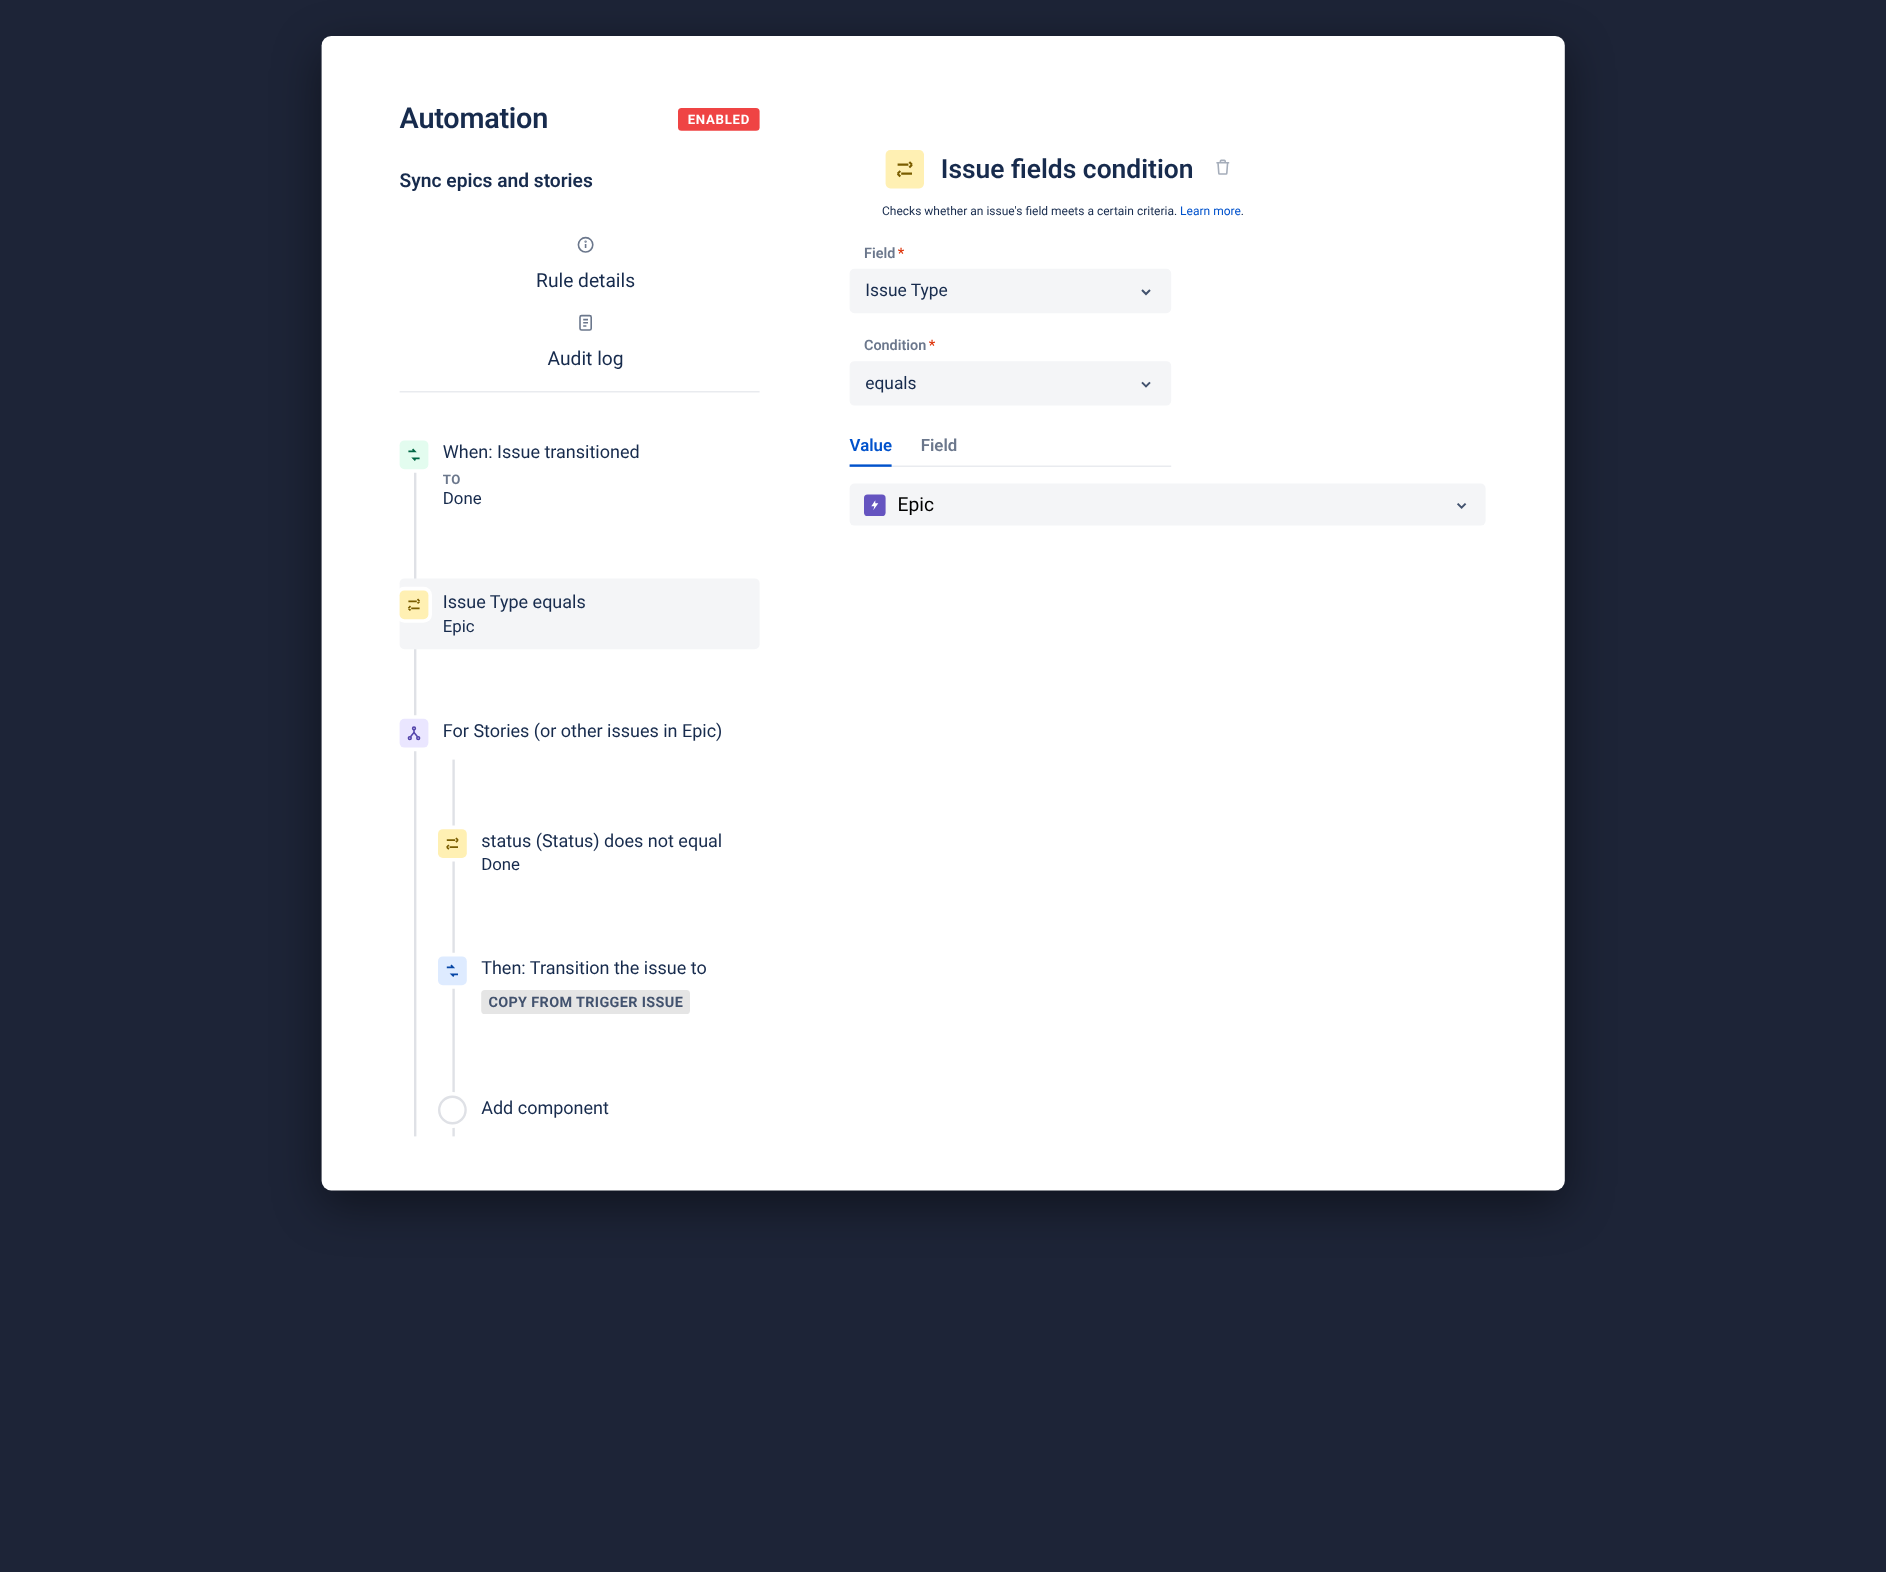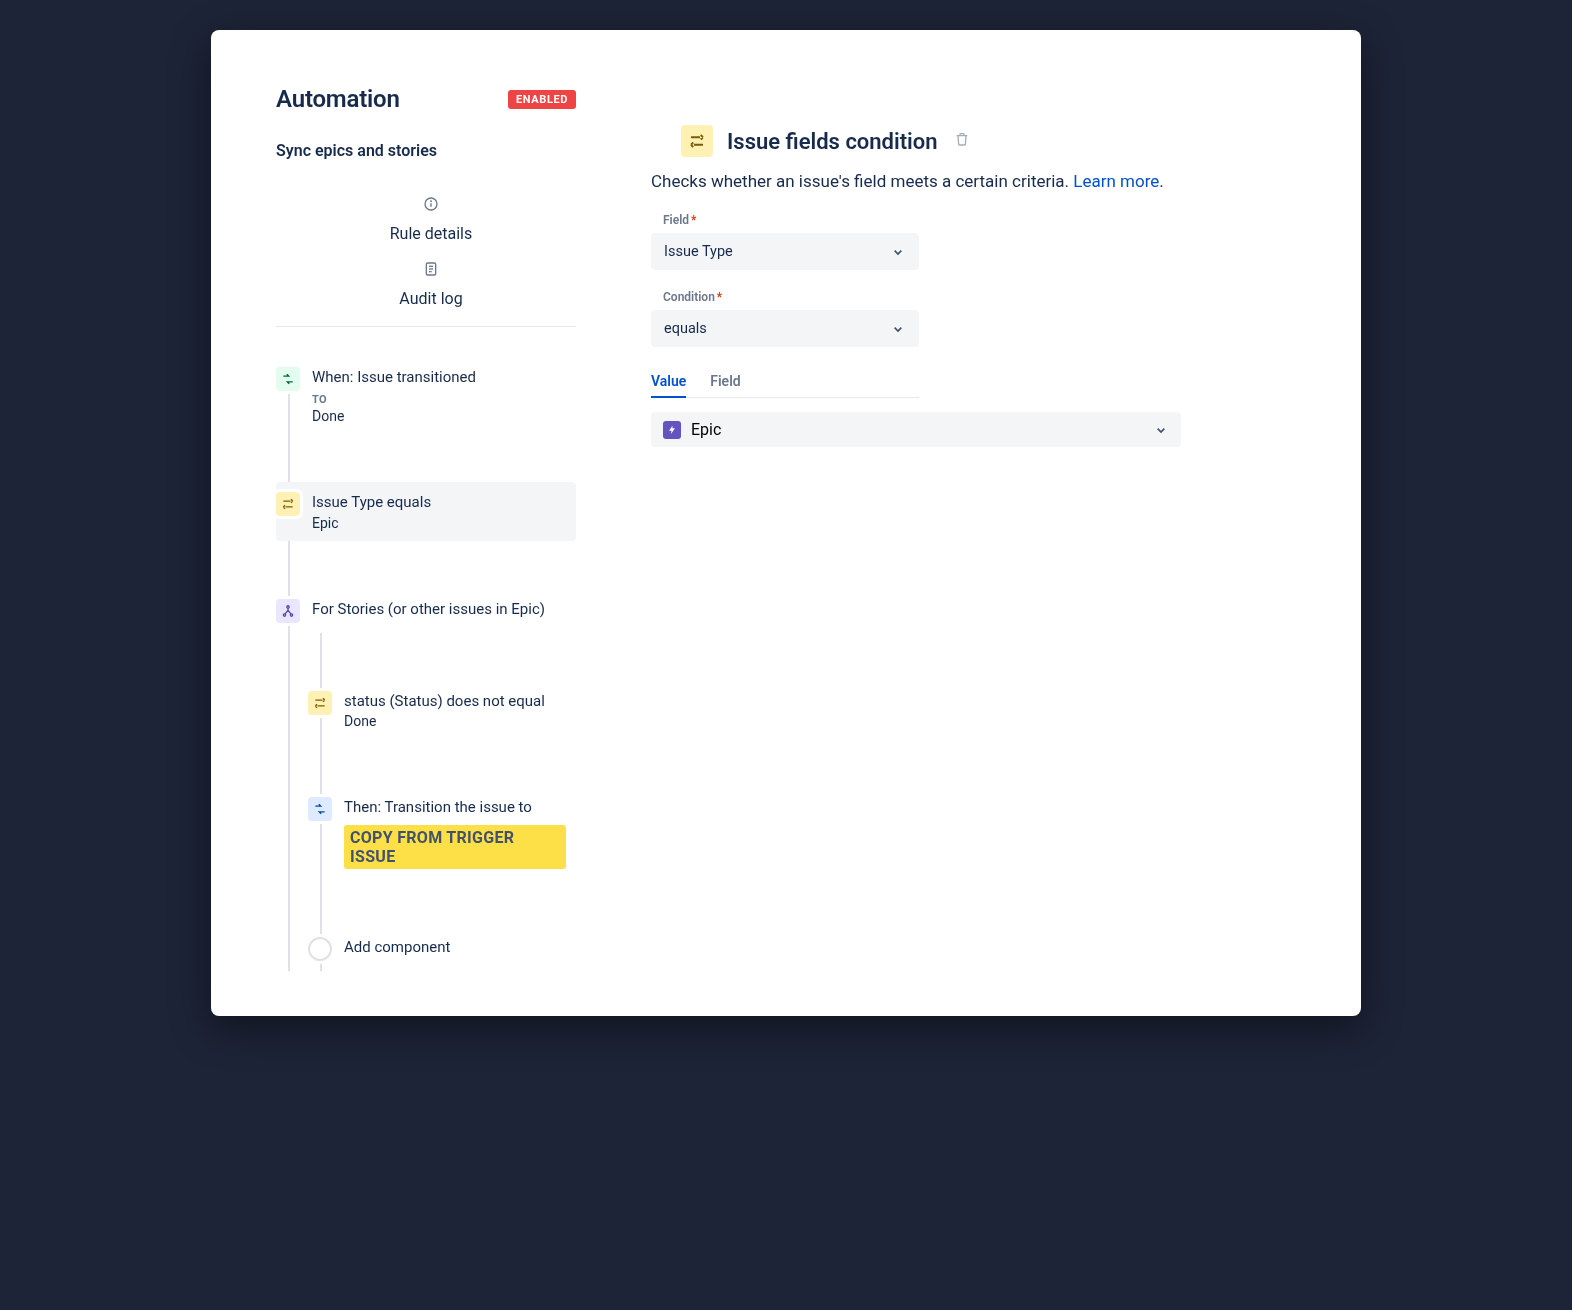--- a/index.html
+++ b/index.html
@@ -7,21 +7,21 @@
   body {
     font-family: -apple-system, BlinkMacSystemFont, "Segoe UI", Roboto, Helvetica, Arial, sans-serif;
     background: #1d2437;
     display: flex;
     align-items: flex-start;
     justify-content: center;
     padding: 30px 20px;
   }
   .card {
     background: #fff;
-    width: 1150px;
+    width: 1036px;
     min-height: 960px;
     border-radius: 8px;
     box-shadow: 0 12px 40px rgba(0,0,0,0.45);
     padding: 55px 45px 45px 65px;
     display: flex;
     gap: 75px;
   }
 
   
   .left { width: 300px; flex: 0 0 300px; }
@@ -61,39 +61,39 @@
   .chip-yellow { background: #fff0b3; color: #7a5d00; }
   .chip-purple { background: #eae6ff; color: #5243aa; }
   .chip-blue   { background: #deebff; color: #0747a6; }
   .chip-empty  { background: #fff; border: 2px solid #dfe1e6; border-radius: 50%; }
 
   .block-body { flex: 1; }
   .block-title { font-size: 15px; color: #172b4d; line-height: 1.35; }
   .block-sub   { font-size: 11px; font-weight: 700; color: #6b778c; letter-spacing: 0.4px; margin-top: 6px; }
   .block-val   { font-size: 14px; color: #172b4d; margin-top: 2px; }
   .lozenge {
-    display: inline-block; background: #fde047; color: #42526e;
-    font-size: 16px; font-weight: 700; letter-spacing: 0.3px;
+    display: inline-block; background: #e5e5e5; color: #42526e;
+    font-size: 12px; font-weight: 700; letter-spacing: 0.3px;
     padding: 3px 6px; border-radius: 3px; margin-top: 8px;
   }
 
   .nested { margin-left: 32px; position: relative; margin-top: 48px; }
   .nested .flow-vline { left: 12px; top: -48px; }
   .nested .block + .block { margin-top: 48px; }
 
   
   .right { flex: 1; padding-top: 40px; }
   .panel-head { display: flex; align-items: center; gap: 14px; margin-bottom: 14px; padding-left: 30px; }
   .panel-icon {
     width: 32px; height: 32px; border-radius: 4px; background: #fff0b3;
     display: flex; align-items: center; justify-content: center; color: #7a5d00;
   }
   .panel-title { font-size: 22px; font-weight: 600; color: #172b4d; }
   .trash { color: #a5adba; cursor: pointer; margin-left: 2px; }
-  .desc { color: #172b4d; font-size: 17px; margin-bottom: 22px; }
+  .desc { color: #172b4d; font-size: 10px; margin-bottom: 22px; margin-left: 27px; }
   .desc a { color: #0052cc; text-decoration: none; }
 
   .form-label { font-size: 12px; font-weight: 600; color: #6b778c; margin-bottom: 6px; display: block; padding-left: 12px; }
   .req { color: #de350b; margin-left: 2px; }
   .select {
     width: 268px; background: #f4f5f7; border: 1px solid #f4f5f7; border-radius: 4px;
     padding: 9px 12px; font-size: 14.5px; color: #172b4d;
     display: flex; align-items: center; justify-content: space-between; cursor: pointer;
     margin-bottom: 20px;
   }

